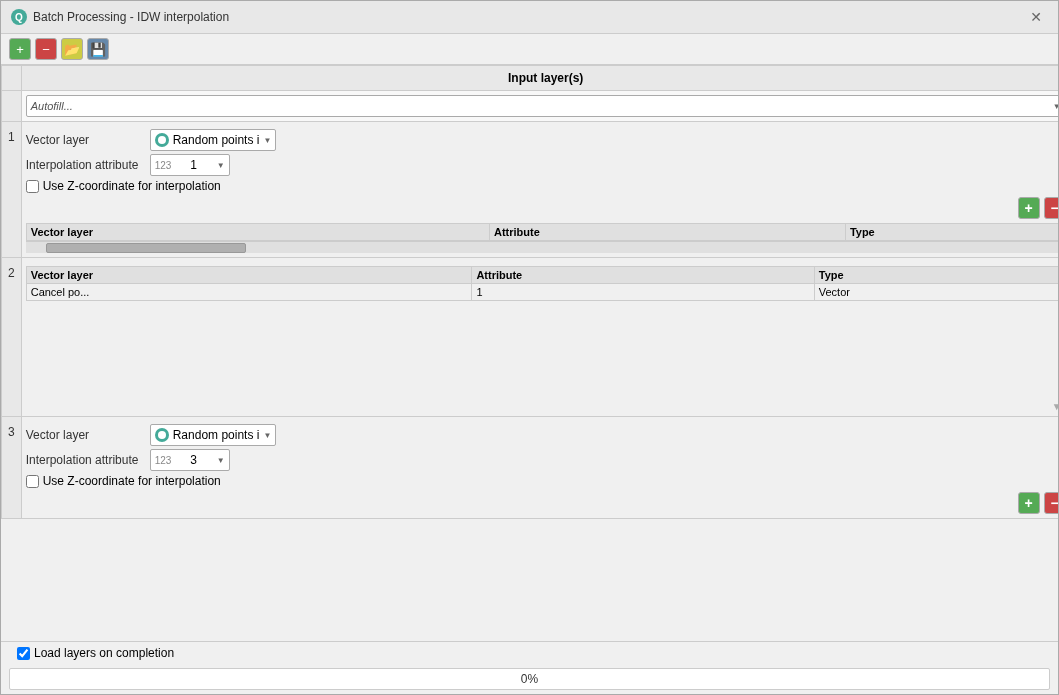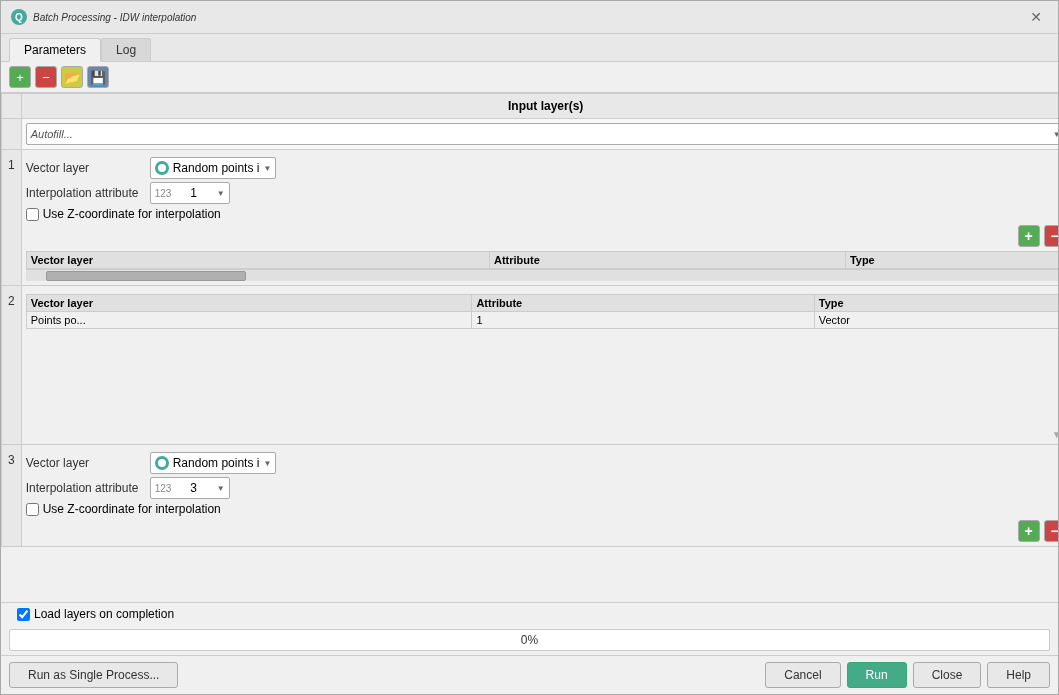--- a/index.html
+++ b/index.html
@@ -38,23 +38,22 @@
       background: #4a9;
       border-radius: 50%;
       display: flex;
       align-items: center;
       justify-content: center;
       color: white;
       font-weight: bold;
       font-size: 10px;
     }
     .title-text {
-      font-size: 10px;
+      font-size: 12px;
       color: #333;
-      font-style: italic;
     }
     .close-btn {
       cursor: pointer;
       font-size: 14px;
       color: #666;
       background: none;
       border: none;
       padding: 2px 6px;
     }
     .tabs {
@@ -352,24 +351,20 @@
 <div class="window">
 
   <div class="title-bar">
     <div class="title-bar-left">
       <div class="title-bar-icon">Q</div>
       <span class="title-text">Batch Processing - IDW interpolation</span>
     </div>
     <button class="close-btn">✕</button>
   </div>
 
-  <div class="tabs">
-    <div class="tab active">Parameters</div>
-    <div class="tab">Log</div>
-  </div>
 
   <div class="toolbar">
     <div class="toolbar-btn green">+</div>
     <div class="toolbar-btn red">−</div>
     <div class="toolbar-btn yellow">📂</div>
     <div class="toolbar-btn save">💾</div>
   </div>
 
   <div class="main-content">
     <div class="scrollable-main">
@@ -459,21 +454,21 @@
                 <table class="inner-table">
                   <thead>
                     <tr>
                       <th>Vector layer</th>
                       <th>Attribute</th>
                       <th>Type</th>
                     </tr>
                   </thead>
                   <tbody>
                     <tr>
-                      <td>Points po...</td>
+                      <td>Cancel po...</td>
                       <td>1</td>
                       <td>
                         <div style="display:flex;align-items:center;gap:2px;">
                           <span>Vector</span>
                         </div>
                       </td>
                     </tr>
                   </tbody>
                 </table>
               </div>
@@ -531,23 +526,14 @@
       </div>
     </div>
 
     <div class="progress-section">
       <div class="progress-bar-container">
         <div class="progress-bar-fill"></div>
         <span class="progress-label">0%</span>
       </div>
     </div>
 
-    <div class="footer-buttons">
-      <button class="btn">Run as Single Process...</button>
-      <div style="display:flex;gap:6px;">
-        <button class="btn">Cancel</button>
-        <button class="btn primary">Run</button>
-        <button class="btn">Close</button>
-        <button class="btn">Help</button>
-      </div>
-    </div>
   </div>
 </div>
 
 </body></html>

